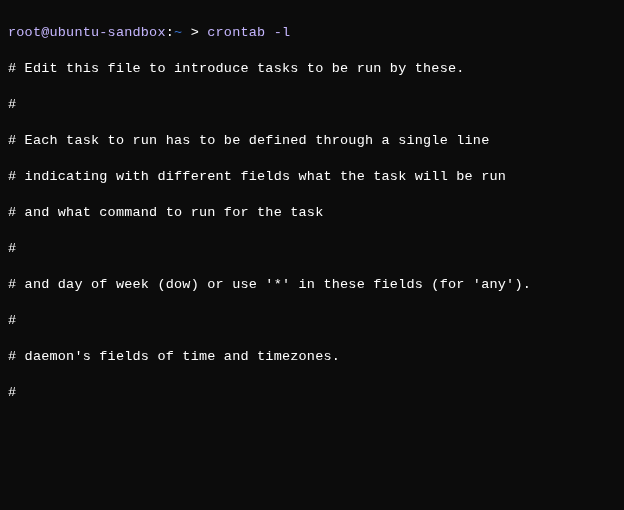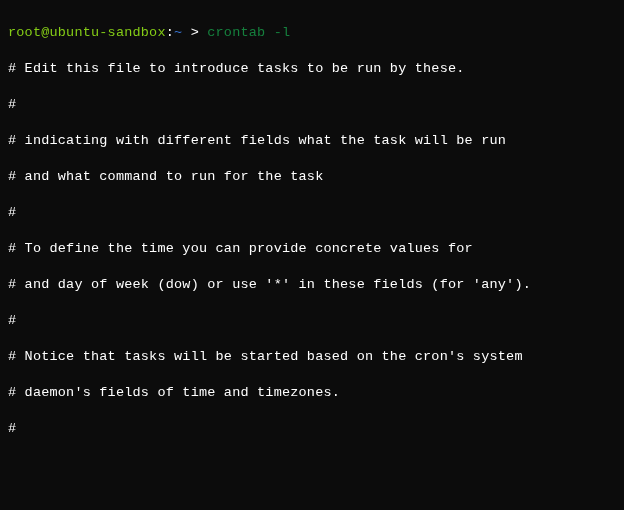--- a/index.html
+++ b/index.html
@@ -12,40 +12,39 @@
   }
   .terminal {
     font-family: Consolas, "Courier New", monospace;
     font-size: 13.5px;
     line-height: 18px;
     color: #ffffff;
     padding: 6px 8px;
     white-space: pre;
     letter-spacing: 0.2px;
   }
-  .prompt-user { color: #84cc16; }
+  .prompt-user { color: #c4b5fd; }
   .prompt-path { color: #3b77d6; }
   .prompt-sep  { color: #ffffff; }
-  .cmd         { color: #15803d; }
+  .cmd         { color: #c4b5fd; }
   .line { display: block; }
 </style>
 </head>
 <body>
 
 <div class="terminal">
 <span class="line"><span class="prompt-user">root@ubuntu-sandbox</span><span class="prompt-sep">:</span><span class="prompt-path">~</span><span class="prompt-sep"> &gt; </span><span class="cmd">crontab -l</span></span>
 <span class="line"># Edit this file to introduce tasks to be run by these.</span>
 <span class="line">#</span>
+<span class="line"># Each task to run has to be defined through a single line</span>
 <span class="line"># indicating with different fields what the task will be run</span>
 <span class="line"># and what command to run for the task</span>
 <span class="line">#</span>
-<span class="line"># To define the time you can provide concrete values for</span>
 <span class="line"># and day of week (dow) or use '*' in these fields (for 'any').</span>
 <span class="line">#</span>
-<span class="line"># Notice that tasks will be started based on the cron's system</span>
 <span class="line"># daemon's fields of time and timezones.</span>
 <span class="line">#</span>
 
 
 
 
 
 
 
 

